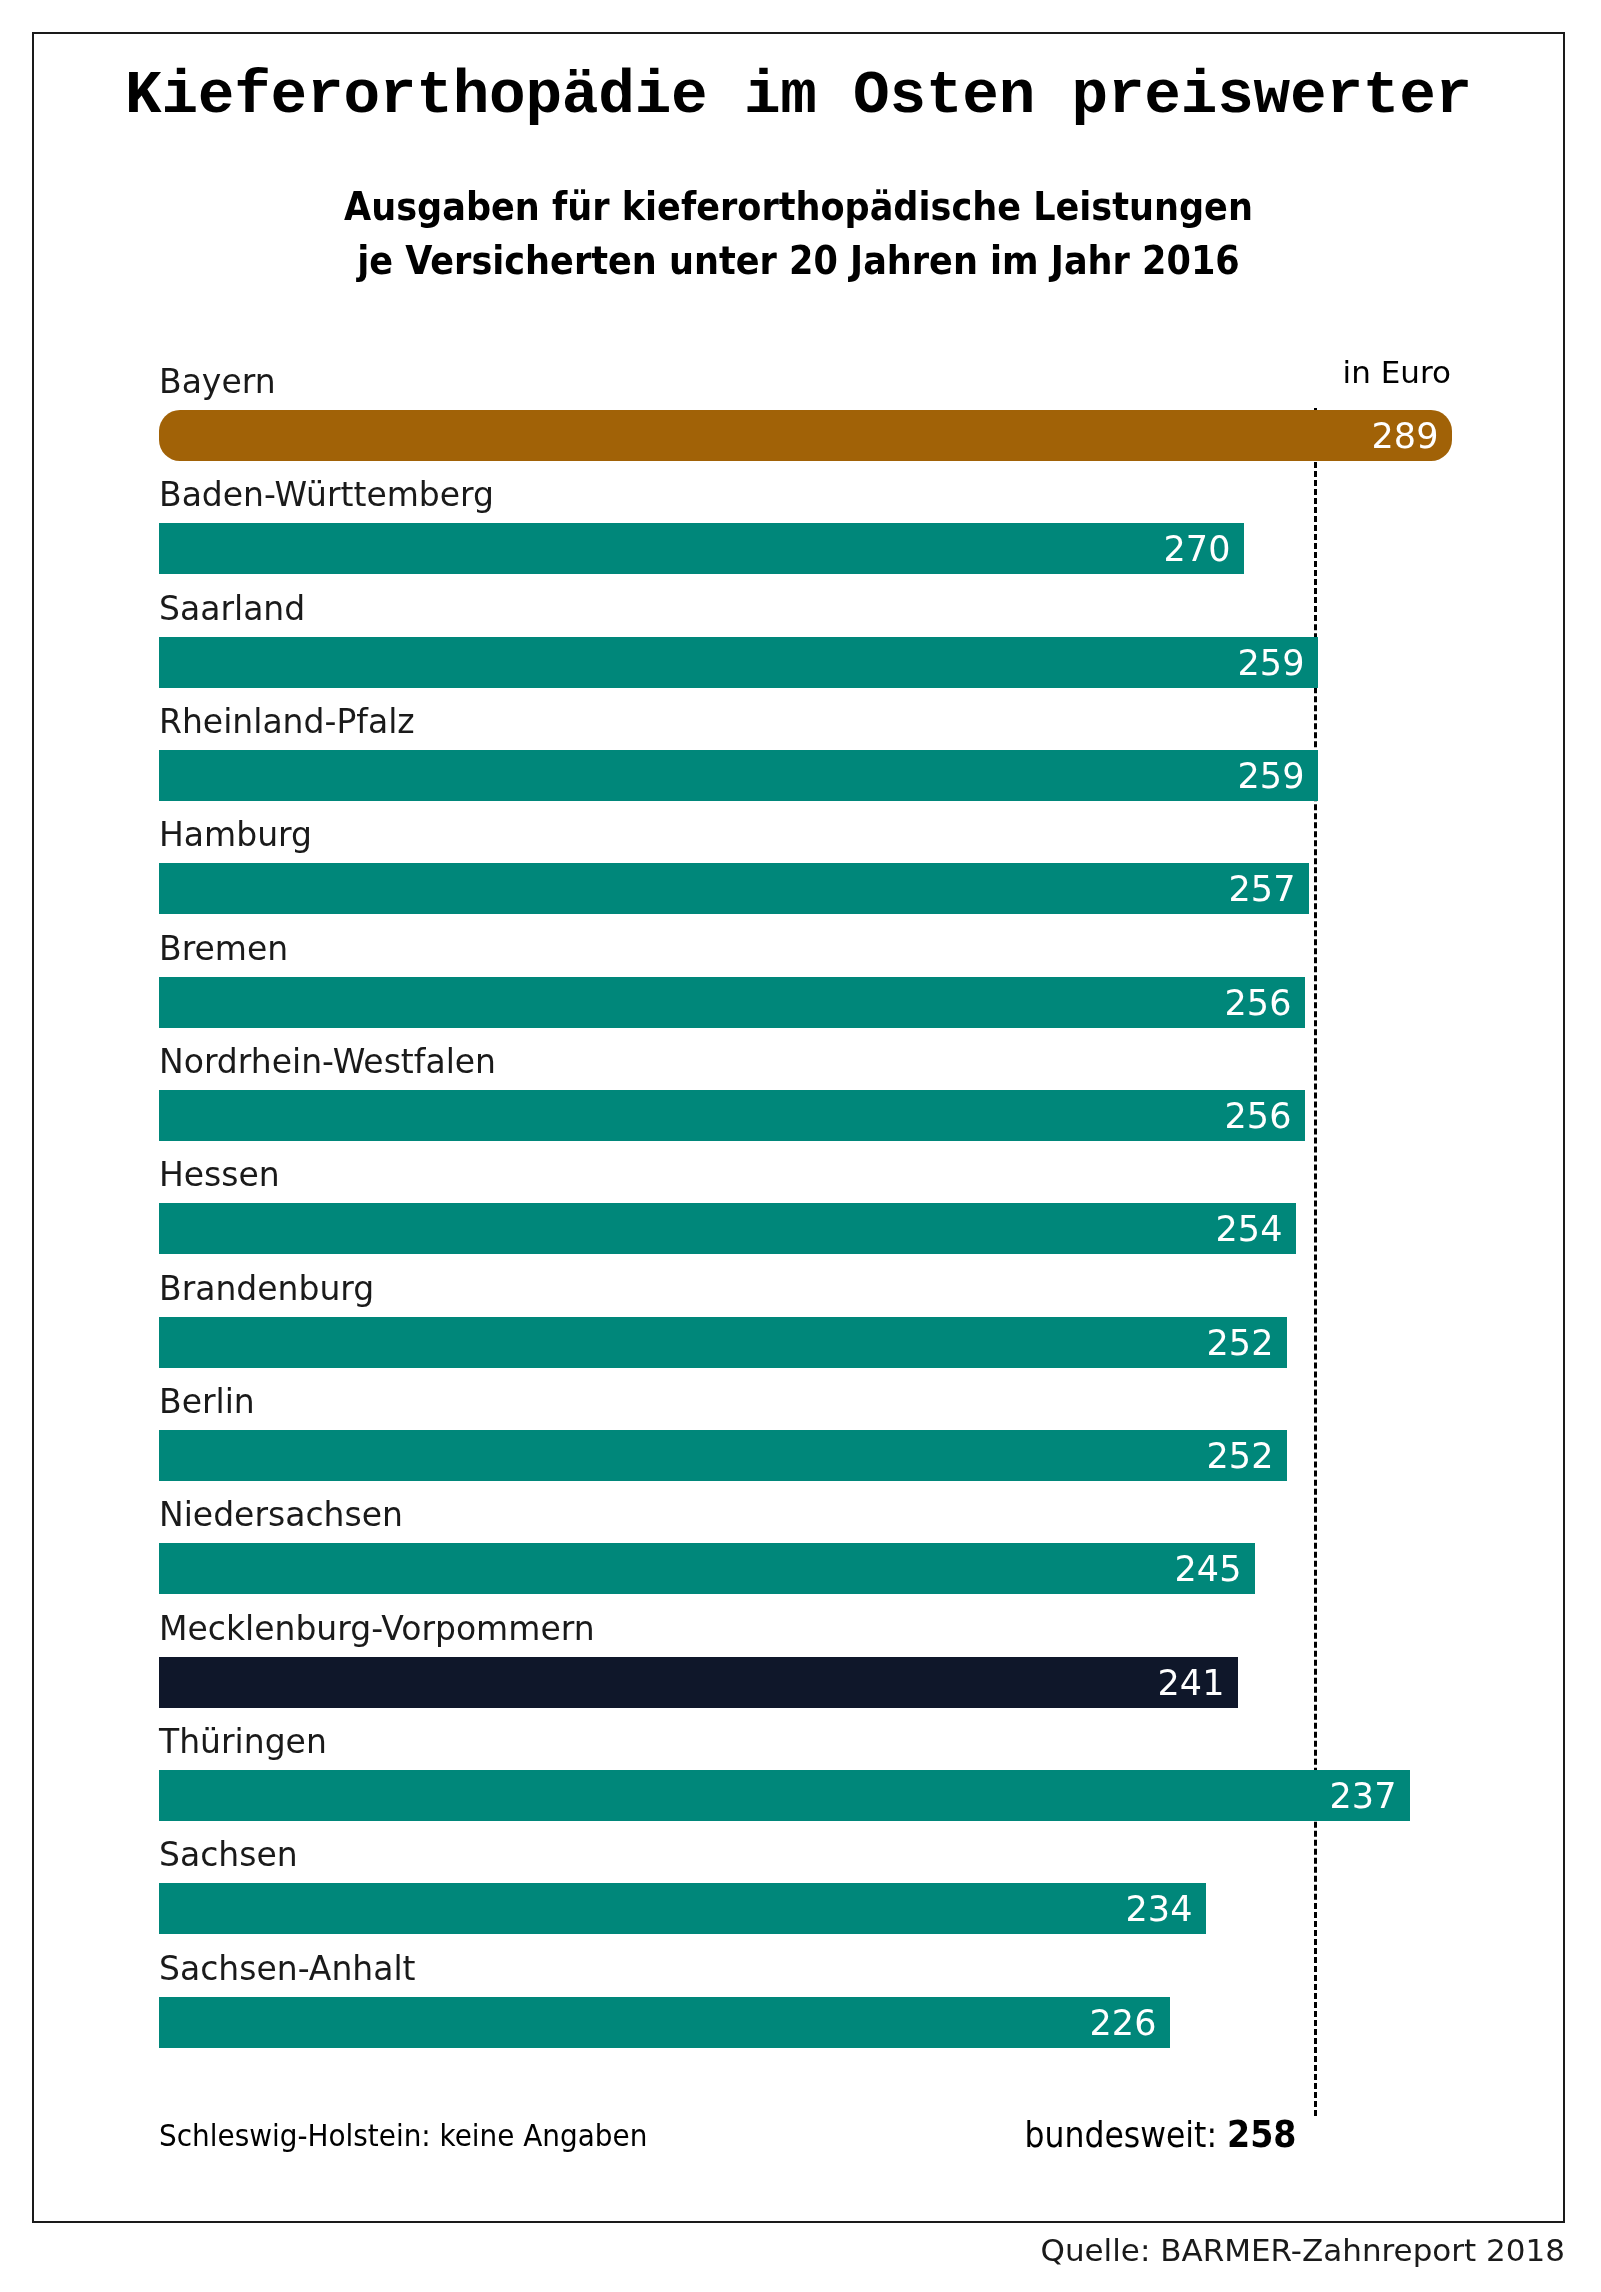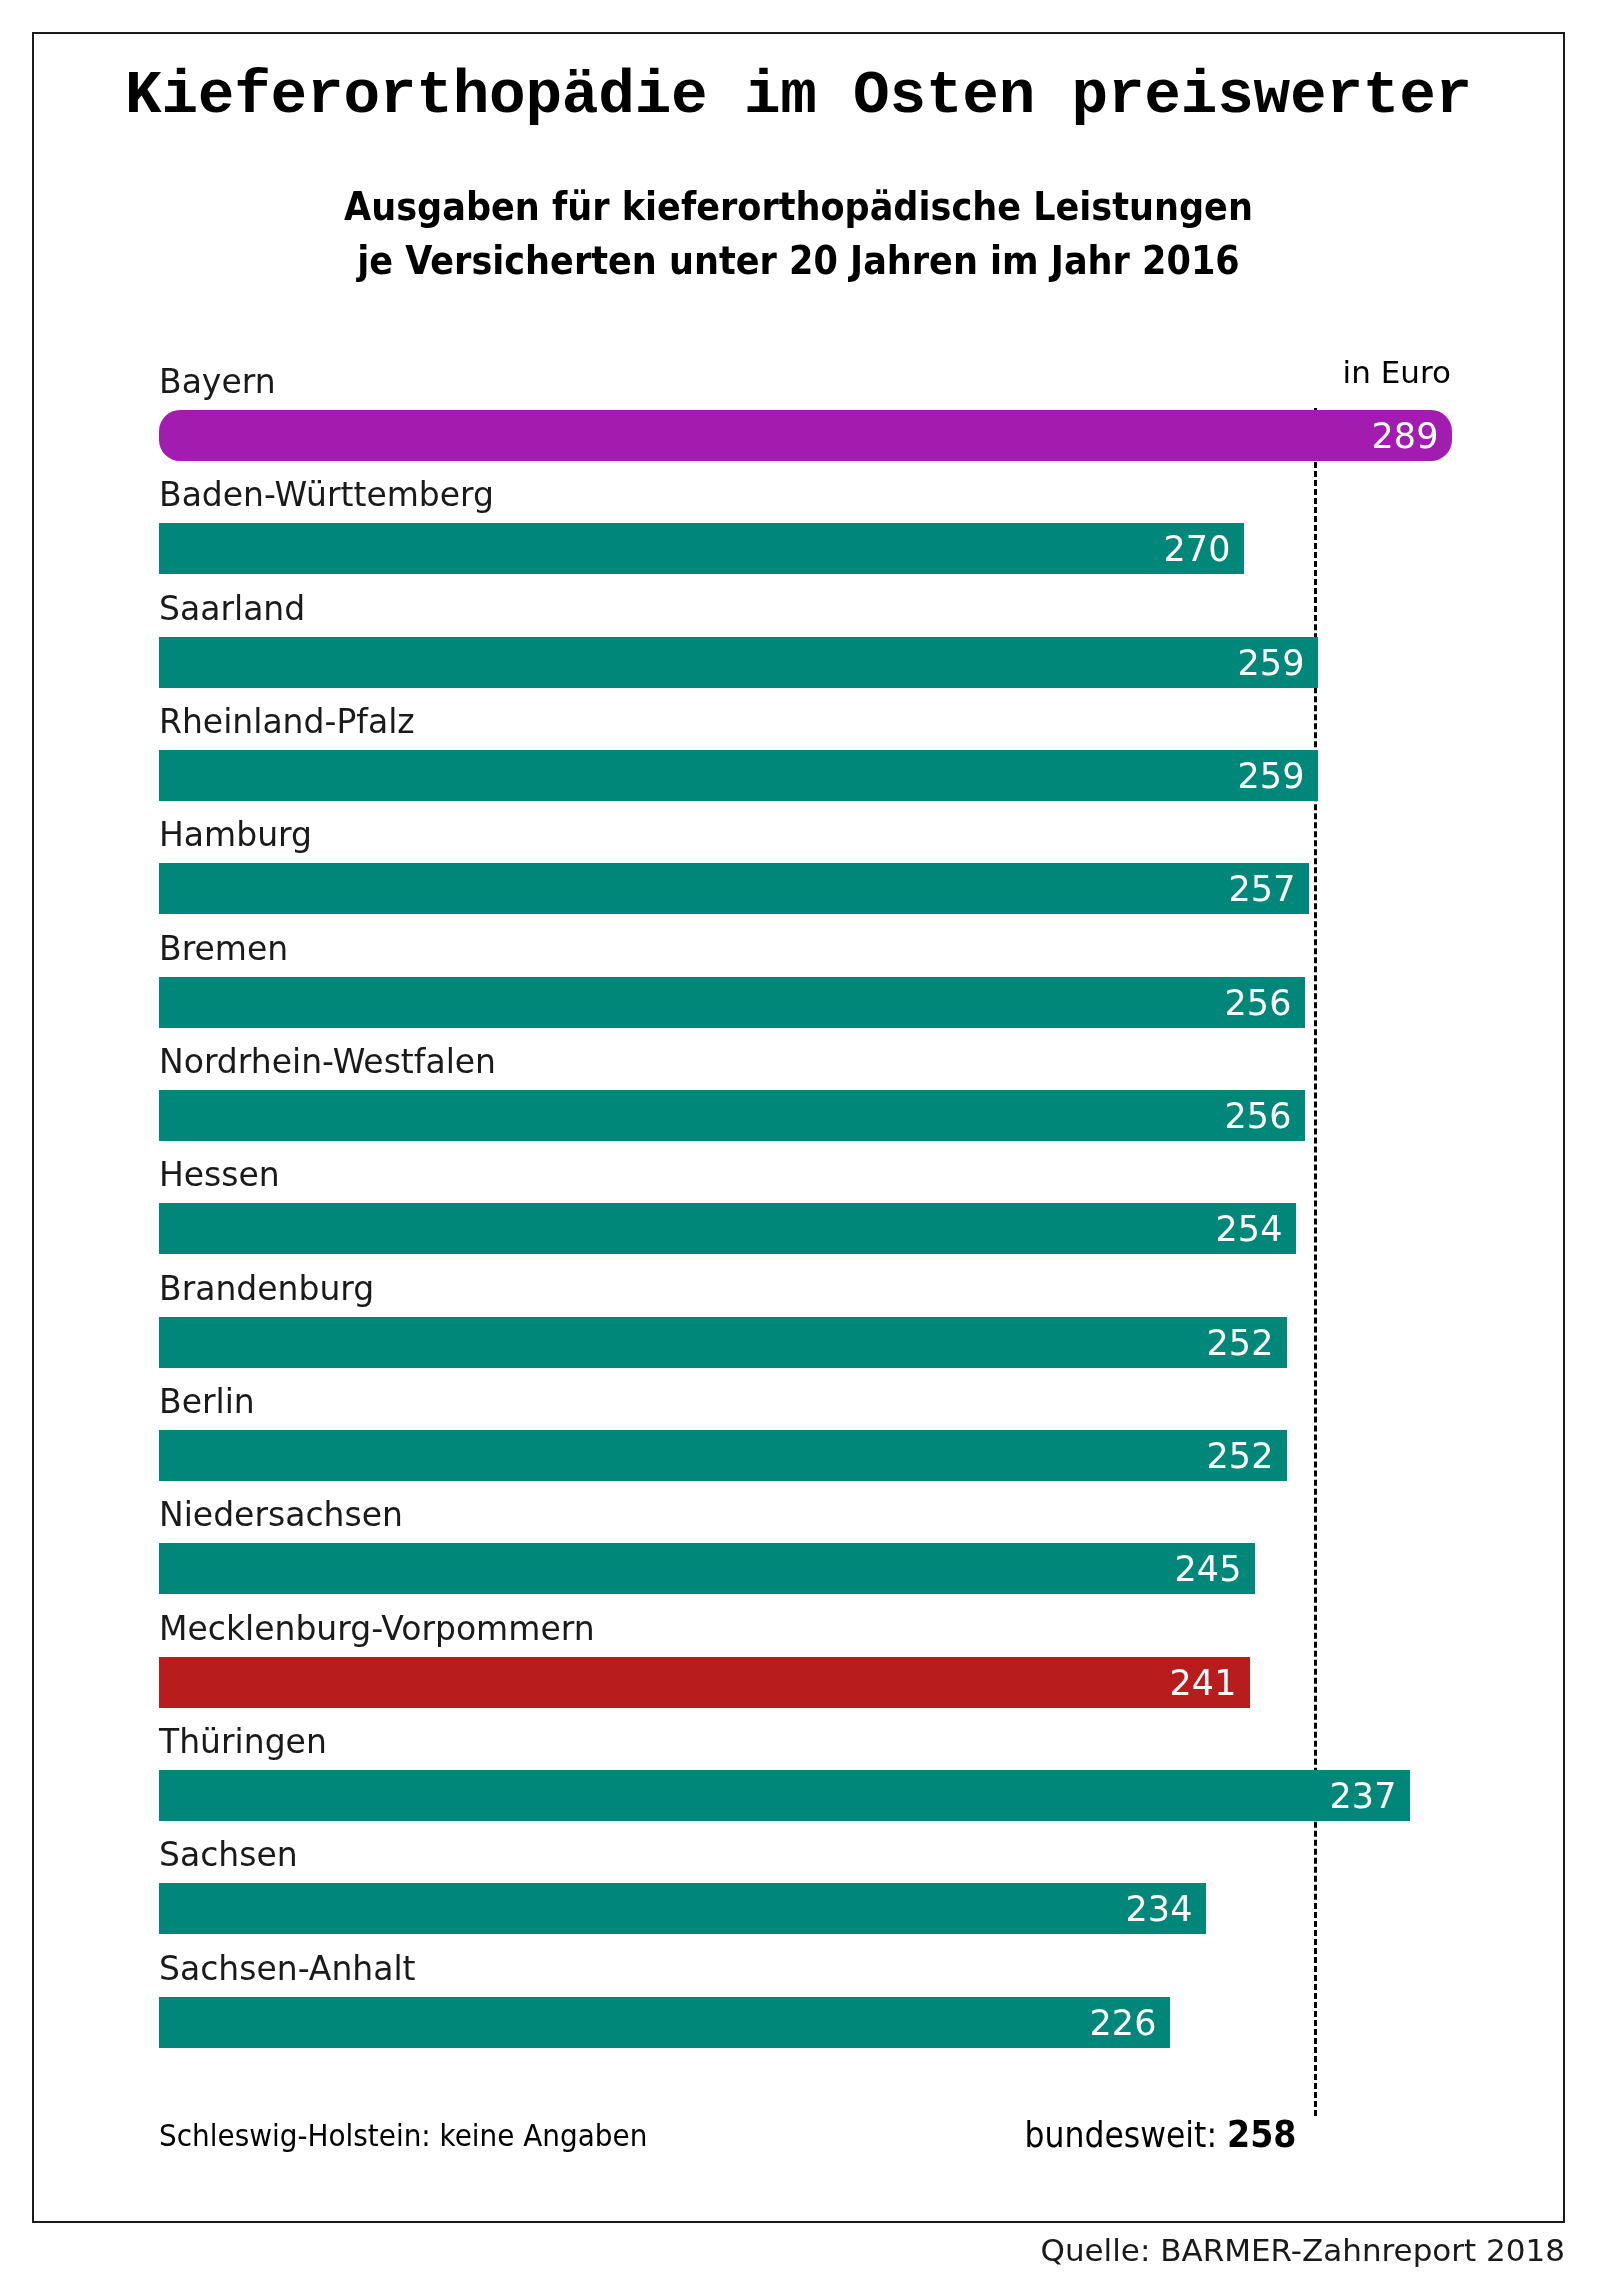--- a/index.html
+++ b/index.html
@@ -178,21 +178,21 @@
     <div>je Versicherten unter 20 Jahren im Jahr 2016</div>
   </div>
 
   <div class="unit-label">in Euro</div>
 
   <div class="plot" id="plot">
 
   <div class="avg-line" style="left: 1314px;"></div>
       <div class="row" style="top: 365px; width: 1442px;">
         <div class="row-label">Bayern</div>
-        <div class="bar" style="width: 1293px; background: #a21caf; border-radius: 21px;">
+        <div class="bar" style="width: 1293px; background: #a16207; border-radius: 21px;">
           <span class="bar-value">289</span>
         </div>
       </div>
       <div class="row" style="top: 478px; width: 1442px;">
         <div class="row-label">Baden-Württemberg</div>
         <div class="bar" style="width: 1085px; background: rgb(0, 135, 122);">
           <span class="bar-value">270</span>
         </div>
       </div>
       <div class="row" style="top: 592px; width: 1442px;">
@@ -244,21 +244,21 @@
         </div>
       </div>
       <div class="row" style="top: 1498px; width: 1442px;">
         <div class="row-label">Niedersachsen</div>
         <div class="bar" style="width: 1096px; background: rgb(0, 135, 122);">
           <span class="bar-value">245</span>
         </div>
       </div>
       <div class="row" style="top: 1612px; width: 1442px;">
         <div class="row-label">Mecklenburg-Vorpommern</div>
-        <div class="bar" style="width: 1079px; background: #b91c1c; padding-left: 12px;">
+        <div class="bar" style="width: 1079px; background: #0f172a;">
           <span class="bar-value">241</span>
         </div>
       </div>
       <div class="row" style="top: 1725px; width: 1442px;">
         <div class="row-label">Thüringen</div>
         <div class="bar" style="width: 1251px; background: rgb(0, 135, 122);">
           <span class="bar-value">237</span>
         </div>
       </div>
       <div class="row" style="top: 1838px; width: 1442px;">

